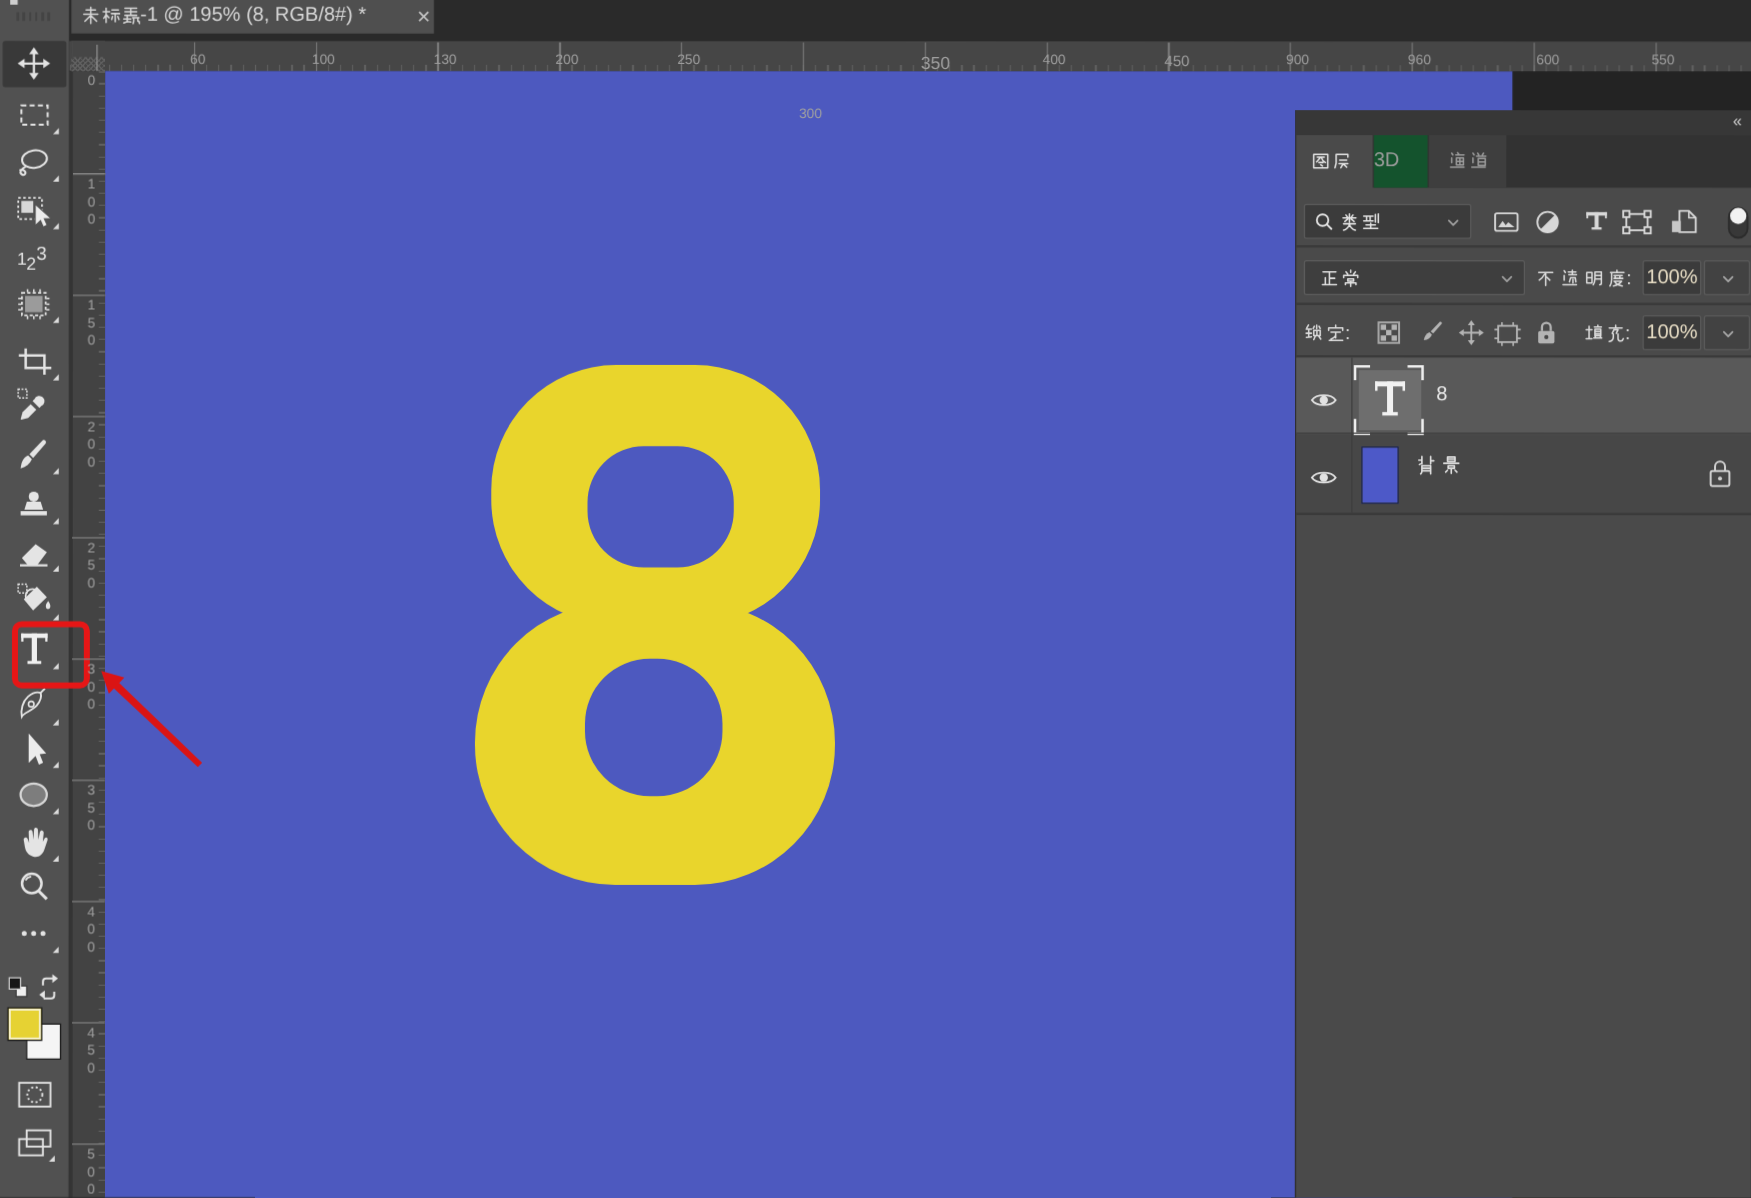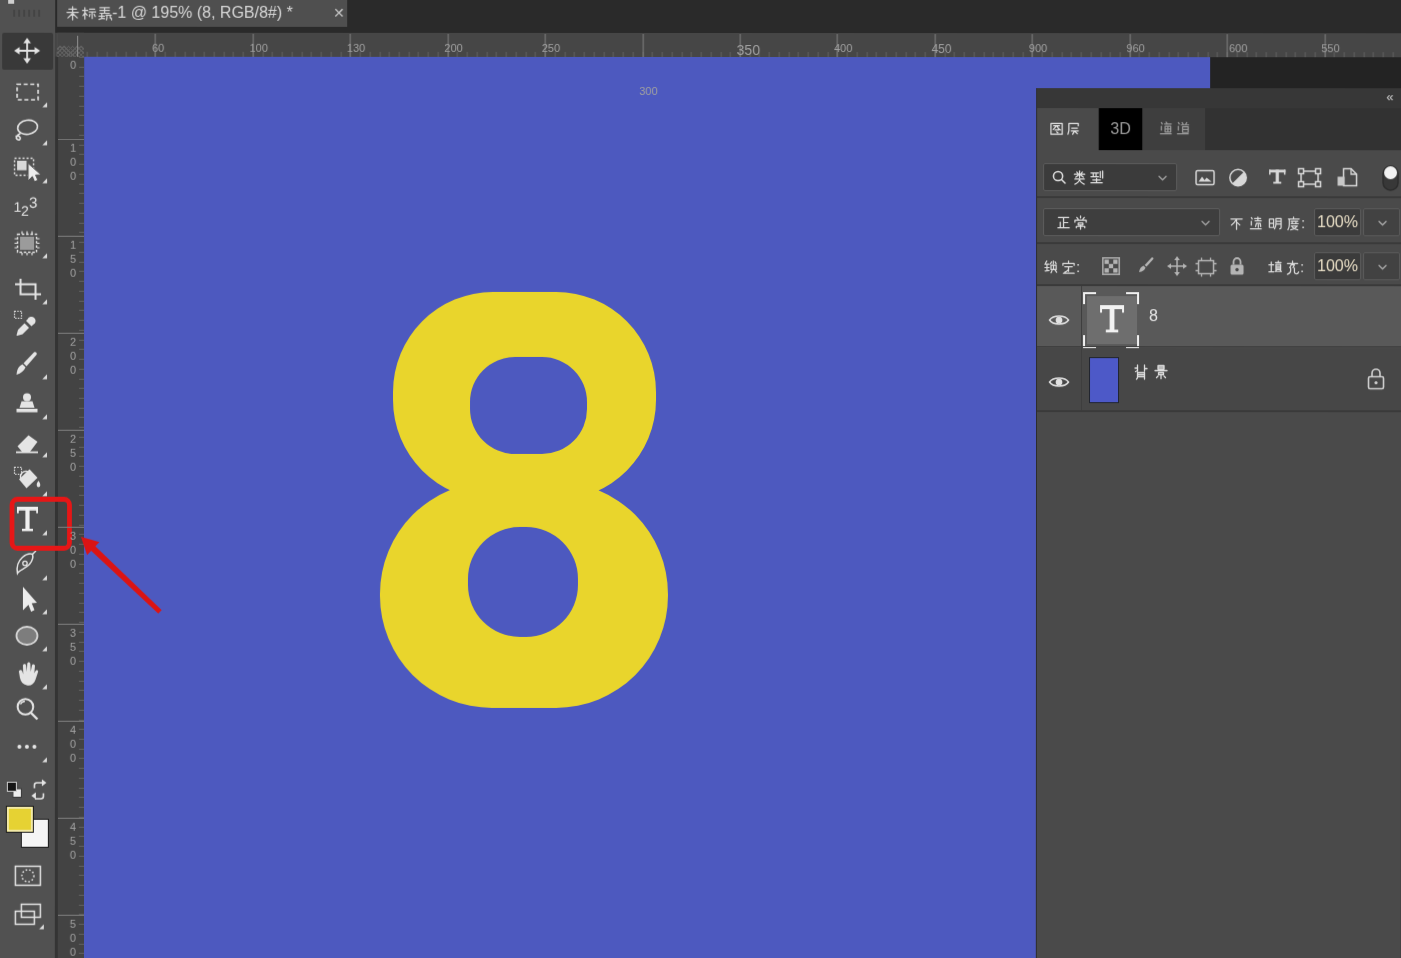--- a/index.html
+++ b/index.html
@@ -244,21 +244,21 @@
   <polygon points="47,757.5 47,762.5 42.3,762.5"></polygon>
   <polygon points="44,924.5 44,929.5 39.3,929.5"></polygon>
 </g>
 </svg>
 
 <div class="abs" id="panel" style="left:1036px;top:88px;width:365px;height:870px;background:#4a4a4a;border-left:1px solid #2c2c2c;">
   <div class="abs" style="left:0;top:0;width:365px;height:20px;background:#373737;"></div>
   <div class="abs" style="right:10px;top:1px;color:#cfcfcf;font-size:13px;letter-spacing:-3px;">«&nbsp;</div>
 
   <div class="abs" style="left:0;top:20px;width:365px;height:42px;background:#323232;"></div>
-  <div class="abs" id="ptab2" style="left:62px;top:20px;width:43px;height:42px;background:#000000;color:#9b9b9b;font-size:16px;text-align:center;line-height:42px;">3D</div>
+  <div class="abs" id="ptab2" style="left:62px;top:20px;width:43px;height:42px;background:#14532d;color:#9b9b9b;font-size:16px;line-height:42px;">3D</div>
   <div class="abs" id="ptab3" style="left:106px;top:20px;width:62px;height:42px;background:#3e3e3e;color:#9b9b9b;">
         <svg class="zh" style="position:absolute;left:15px;top:13px" width="15" height="15" viewBox="0 0 16 16">
           <use href="#ztong"></use>
         </svg>
         <svg class="zh" style="position:absolute;left:32px;top:13px" width="15" height="15" viewBox="0 0 16 16">
           <use href="#zdao"></use>
         </svg>
       </div>
   <div class="abs" id="ptab1" style="left:0;top:20px;width:61px;height:44px;background:#4a4a4a;color:#e4e4e4;">
         <svg class="zh" style="position:absolute;left:12px;top:13px" width="15" height="15" viewBox="0 0 16 16">

